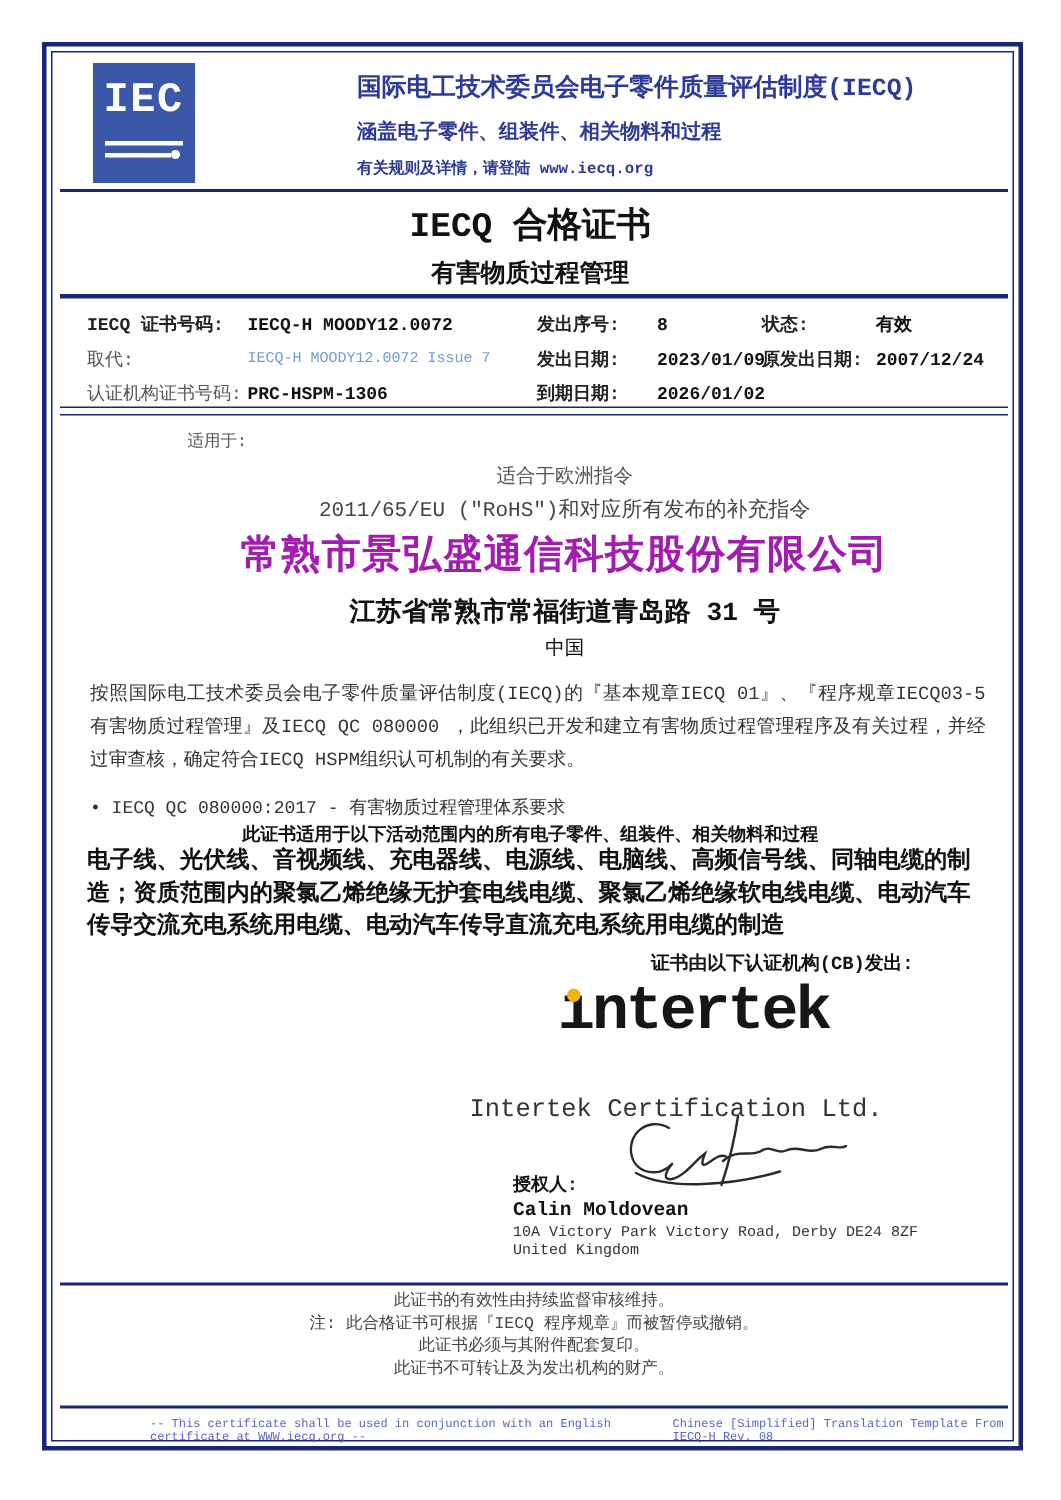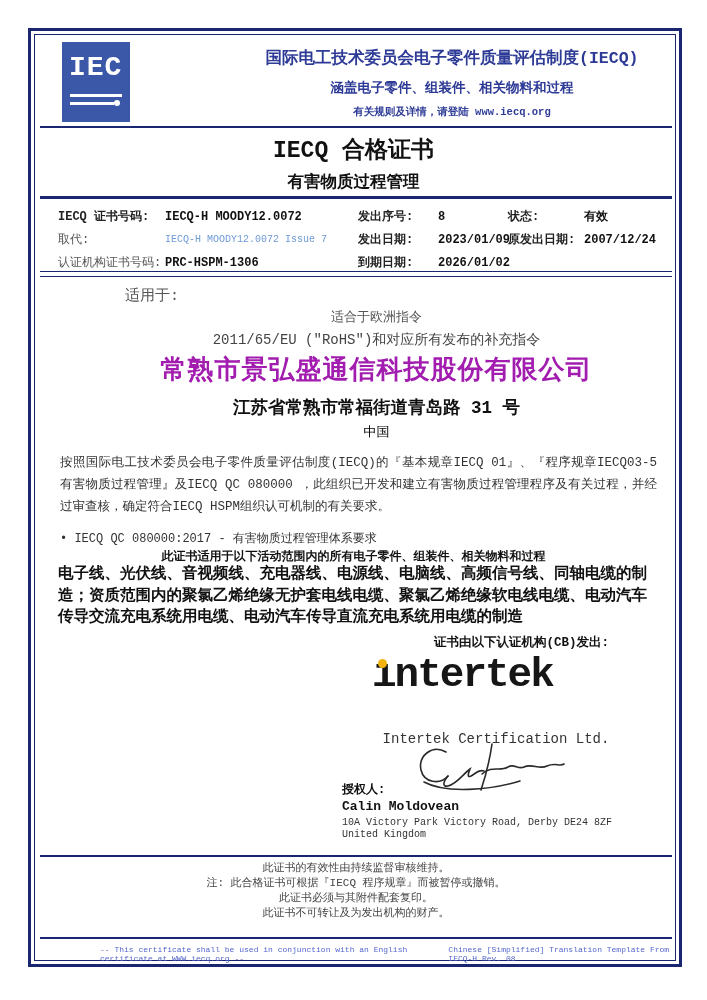--- a/index.html
+++ b/index.html
@@ -16,54 +16,54 @@
   
   .logo-box{position:absolute;background:#3b58a8;color:#fff;overflow:hidden;}
   .iec-box{left:62px;top:42px;width:68px;height:80px;}
   .iecq-box{left:139px;top:42px;width:92px;height:80px;}
   .iec-text{position:absolute;left:7px;top:10px;font-size:28px;font-weight:bold;letter-spacing:1px;}
   .iecq-text{position:absolute;left:6px;top:12px;font-size:26px;font-weight:bold;font-style:italic;letter-spacing:0px;}
   .logo-line{position:absolute;background:#ffffff;height:2.5px;}
   .logo-dot{position:absolute;background:#ffffff;width:6px;height:6px;border-radius:50%;}
   .iecq-sil{position:absolute;right:8px;top:4px;width:34px;height:74px;opacity:.45;}
 
-  .header-text{position:absolute;left:238px;top:48px;width:428px;text-align:center;color:#2e3b96;}
+  .header-text{position:absolute;left:238px;top:48px;width:428px;text-align:left;color:#2e3b96;}
   .ht1{font-size:16.5px;font-weight:bold;line-height:22px;}
   .ht2{font-size:13.5px;font-weight:bold;margin-top:9px;}
   .ht3{font-size:10.5px;font-weight:bold;margin-top:8px;}
 
   .main-title{position:absolute;left:0;top:134px;width:100%;text-align:center;font-size:23px;font-weight:bold;color:#111;}
   .sub-title{position:absolute;left:0;top:171px;width:100%;text-align:center;font-size:16.5px;font-weight:bold;color:#111;}
 
   
   .info-table{position:absolute;left:58px;top:205px;width:604px;display:grid;
     grid-template-columns:107px 193px 80px 70px 76px 1fr;grid-auto-rows:23px;
     font-size:12px;align-items:center;}
   .lbl{font-weight:bold;color:#222;}
   .lbl-grey{color:#555;}
   .val{font-weight:bold;color:#111;}
   .val-link{color:#6e9bd6;font-size:10px;font-weight:normal;}
 
-  .applies{position:absolute;left:125px;top:286px;font-size:15px;color:#555;}
+  .applies{position:absolute;left:125px;top:286px;font-size:11px;color:#555;}
   .cline{position:absolute;left:0;width:100%;text-align:center;padding-left:23px;}
   .directive1{top:308px;font-size:13px;color:#555;}
   .directive2{top:331px;font-size:14px;color:#444;}
   .company{top:352px;font-size:26px;font-weight:bold;color:#a21caf;letter-spacing:1px;}
   .address{top:395px;font-size:17.5px;font-weight:bold;color:#111;}
   .country{top:423px;font-size:13px;color:#000000;}
 
   .para{position:absolute;left:60px;right:50px;top:452px;font-size:12.5px;line-height:22px;color:#333;text-align:justify;}
   .bullet{position:absolute;left:60px;top:530px;font-size:12px;color:#333;}
   .scope-intro{position:absolute;left:0;top:548px;width:100%;text-align:center;font-size:12px;font-weight:bold;color:#111;}
   .scope-detail{position:absolute;left:58px;right:48px;top:564px;font-size:15.5px;font-weight:bold;line-height:21.5px;color:#111;}
   .issued-by{position:absolute;right:98px;top:634px;font-size:12.5px;font-weight:bold;color:#111;}
 
   .intertek{position:absolute;left:372px;top:652px;font-size:41px;font-weight:bold;color:#161616;letter-spacing:-2px;}
   .intertek .idot{position:absolute;left:6px;top:7px;width:9px;height:9px;border-radius:50%;background:#f2b30e;}
-  .cert-ltd{position:absolute;left:346px;top:731px;width:300px;text-align:center;font-size:14px;color:#333;}
+  .cert-ltd{position:absolute;left:313px;top:731px;width:300px;text-align:left;font-size:17px;color:#333;}
   .signature{position:absolute;left:412px;top:740px;}
   .auth-label{position:absolute;left:342px;top:781px;font-size:12px;font-weight:bold;color:#111;}
   .auth-name{position:absolute;left:342px;top:799px;font-size:13px;font-weight:bold;color:#111;}
   .auth-addr1{position:absolute;left:342px;top:817px;font-size:10px;color:#333;}
   .auth-addr2{position:absolute;left:342px;top:829px;font-size:10px;color:#333;}
 
   .foot-notes{position:absolute;left:40px;top:861px;width:632px;text-align:center;font-size:11px;color:#444;}
   .foot-notes div{line-height:15px;}
   .link{color:#2f4bb5;text-decoration:underline;cursor:pointer;}
   .bottom-row{position:absolute;left:40px;top:945px;width:632px;display:flex;justify-content:space-between;font-size:8px;color:#5566cc;}

